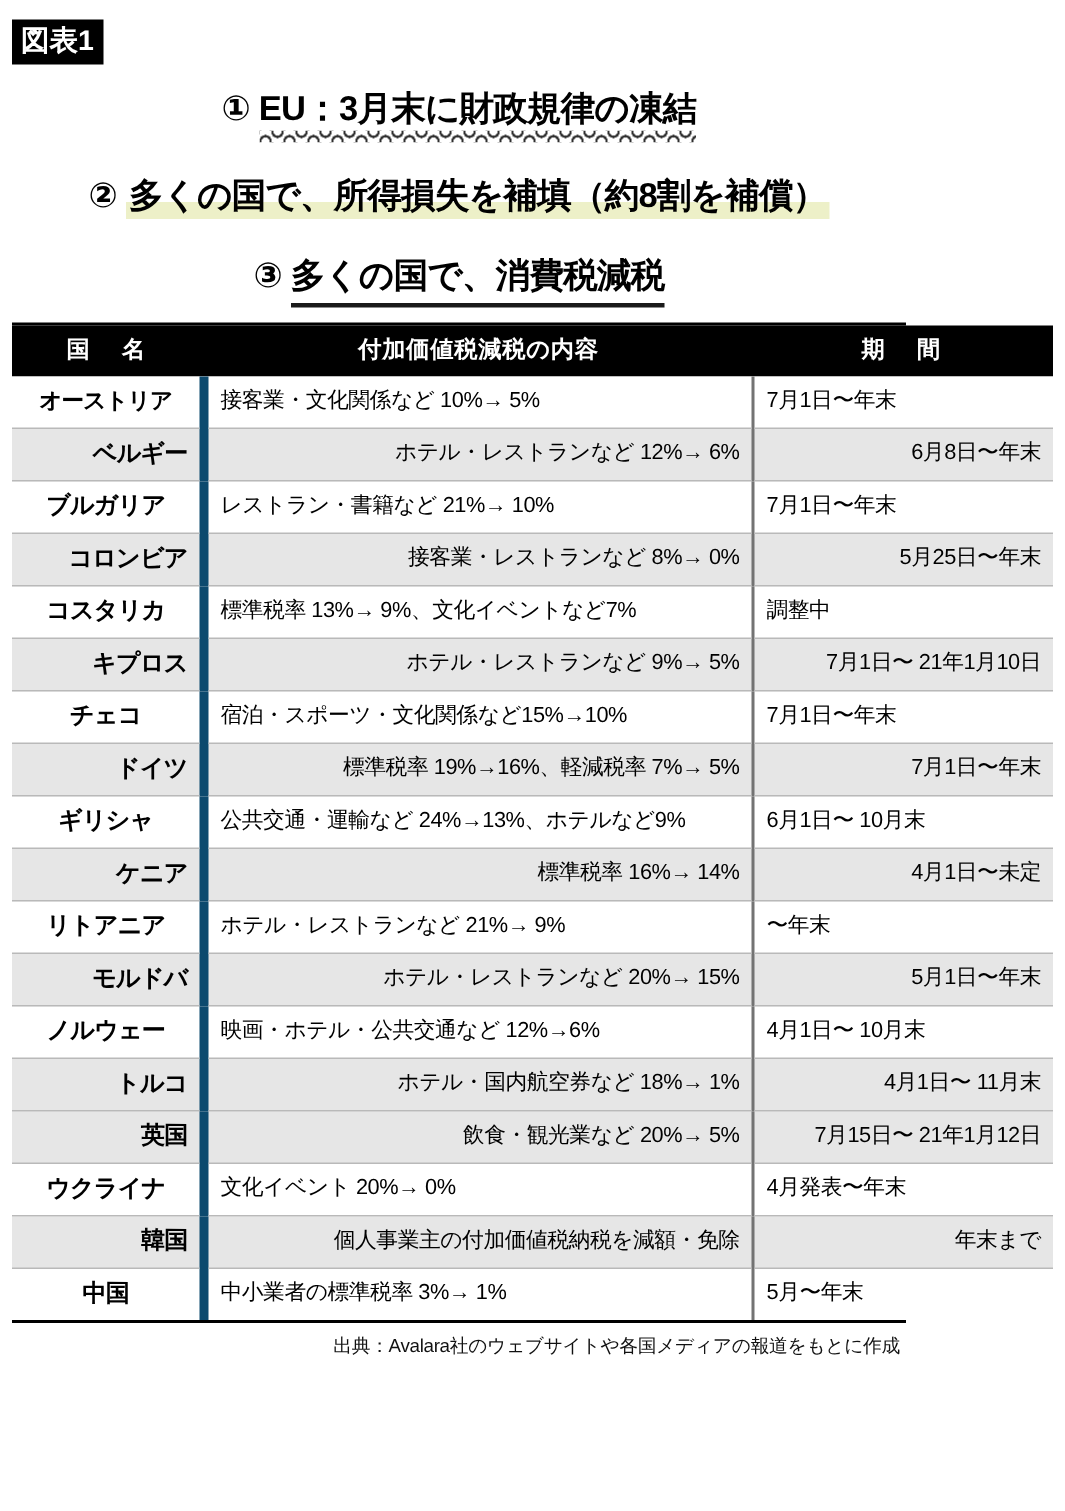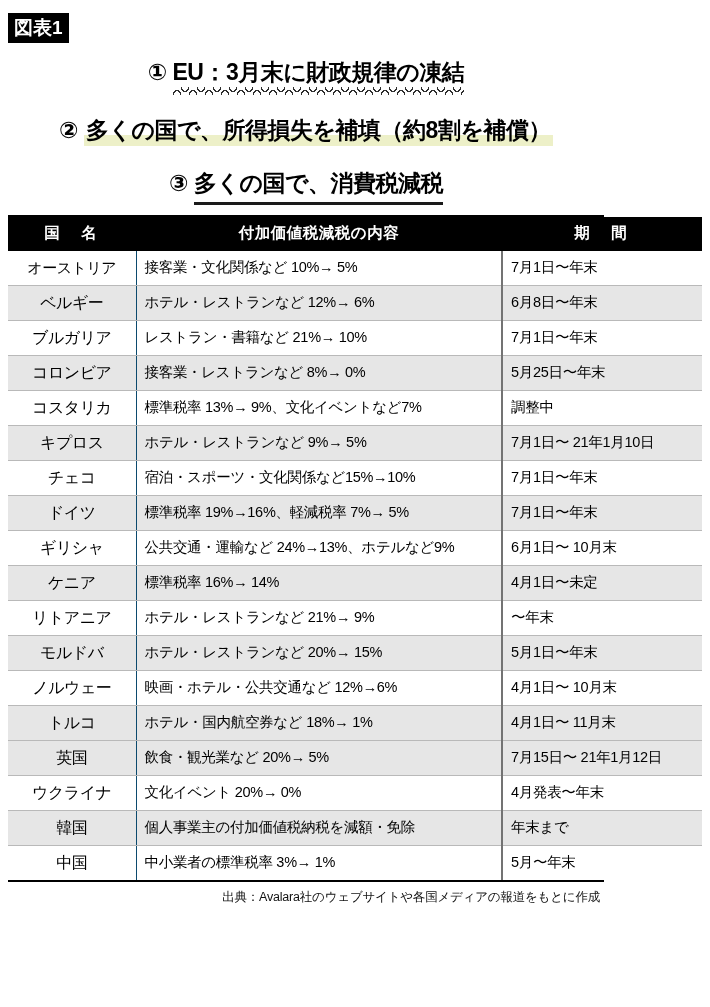--- a/index.html
+++ b/index.html
@@ -120,35 +120,35 @@
     border-bottom: 1px solid #b9b9b9;
     padding: 6px 8px 6px 8px;
     vertical-align: middle;
     height: 22px;
     line-height: 1.2;
   }
   table.data tr:last-child td { border-bottom: none; }
 
   td.name {
     text-align: center;
-    font-weight: normal;
+    font-weight: bold;
     font-size: 16px;
     letter-spacing: -0.5px;
-    border-right: 1px solid #0c4a6e;
+    border-right: 6px solid #0c4a6e;
   }
   td.desc {
     font-size: 14.5px;
     letter-spacing: -0.3px;
     border-right: 2px solid #737373;
   }
   td.term {
     font-size: 14.5px;
     letter-spacing: -0.3px;
   }
-  tr.shaded td { background: #e6e6e6; }
+  tr.shaded td { background: #e6e6e6; text-align: right; }
   tr.plain td  { background: #ffffff; }
 
   td.name.narrowtext { font-size: 15px; }
 
   
   .source {
     text-align: right;
     font-size: 12.5px;
     padding: 7px 4px 0 0;
     letter-spacing: -0.2px;

